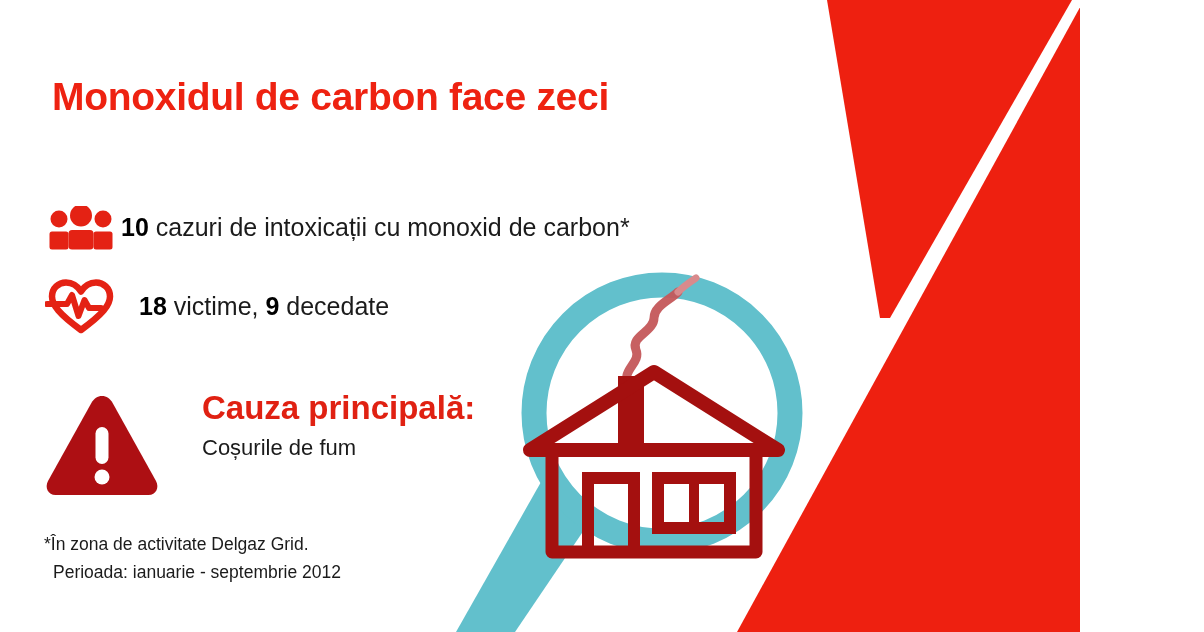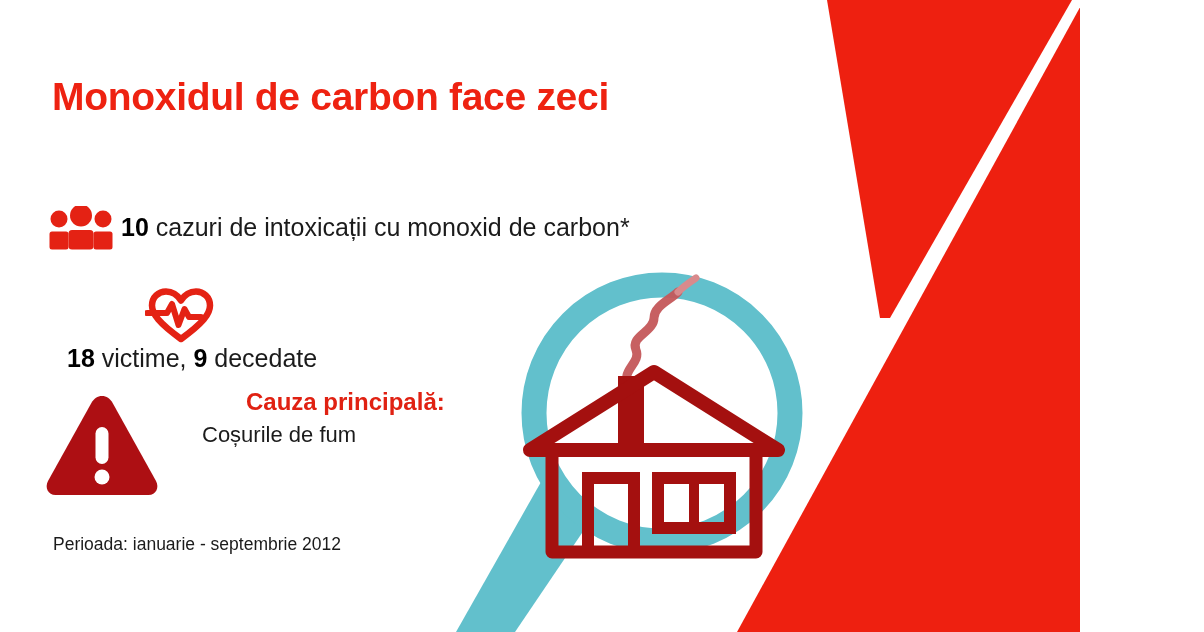--- a/index.html
+++ b/index.html
@@ -54,44 +54,43 @@
   .stat-row .stat-text {
     font-size: 25px;
     color: #1b1b1b;
     line-height: 1.1;
     white-space: nowrap;
   }
   .stat-row .stat-text b { font-weight: bold; color: #000; }
 
   #stat-cases { left: 48px; top: 206px; }
   #stat-cases .stat-text { margin-left: 7px; }
-  #stat-victims { left: 45px; top: 287px; flex-direction: column; }
+  #stat-victims { left: 45px; top: 278px; }
   #stat-victims .stat-text { margin-left: 22px; }
 
   
   #cause-block {
     position: absolute;
     left: 40px;
     top: 383px;
     display: flex;
     align-items: flex-start;
   }
   #cause-block .warn-icon { flex: 0 0 auto; margin-top: 6px; }
   #cause-block .cause-text {
     margin-left: 38px;
     margin-top: 2px;
   }
   .cause-title {
     display: block;
     color: #E02112;
-    font-size: 24px;
+    font-size: 33px;
     font-weight: bold;
     line-height: 1.42;
     white-space: nowrap;
-    margin-left: 44px;
   }
   .cause-body-line {
     display: block;
     color: #1b1b1b;
     font-size: 22px;
     line-height: 1.42;
     white-space: nowrap;
   }
 
   
@@ -161,20 +160,21 @@
       <rect x="55.5" y="38" width="13" height="37" rx="6.5" fill="#ffffff"></rect>
       <circle cx="62" cy="88" r="7.5" fill="#ffffff"></circle>
     </svg>
     <div class="cause-text">
       <span class="cause-title">Cauza principală:</span>
       <span class="cause-body-line">Coșurile de fum</span>
     </div>
   </div>
 
   <div id="footnote">
+    <span class="fn-line">*În zona de activitate Delgaz Grid.</span>
     <span class="fn-line indent">Perioada: ianuarie - septembrie 2012</span>
   </div>
 
   <svg id="magnifier" viewBox="0 0 420 372">
 
     <path d="M118 192 L 165 239 L 75 372 L 16 372 Z" fill="#62C0CC"></path>
 
     <circle cx="222" cy="153" r="128" fill="#ffffff" stroke="#62C0CC" stroke-width="25"></circle>
 
     <path d="M192 128 C 176 112, 202 104, 196 90 C 190 76, 214 72, 214 58 C 214 46, 230 40, 238 32" fill="none" stroke="#C4575A" stroke-width="9" stroke-linecap="round" opacity="0.95"></path>

